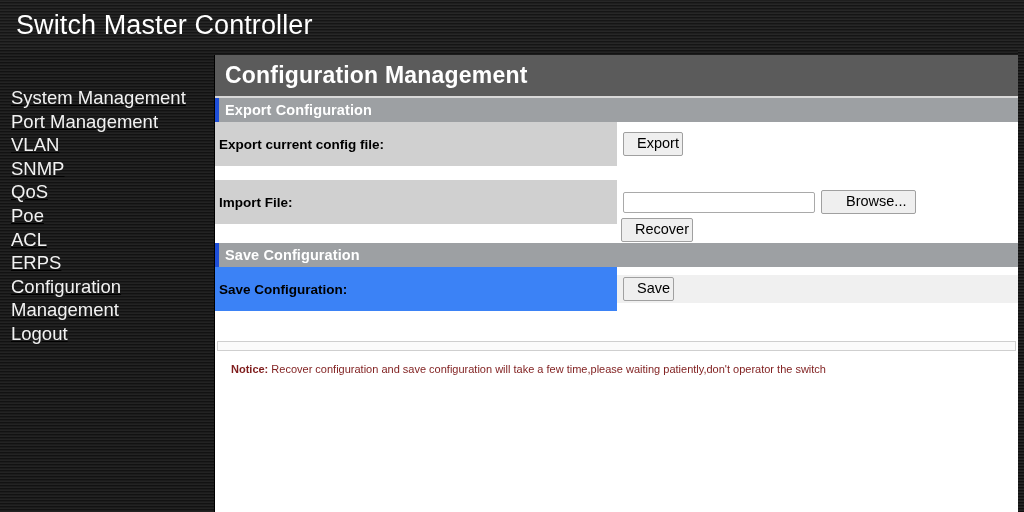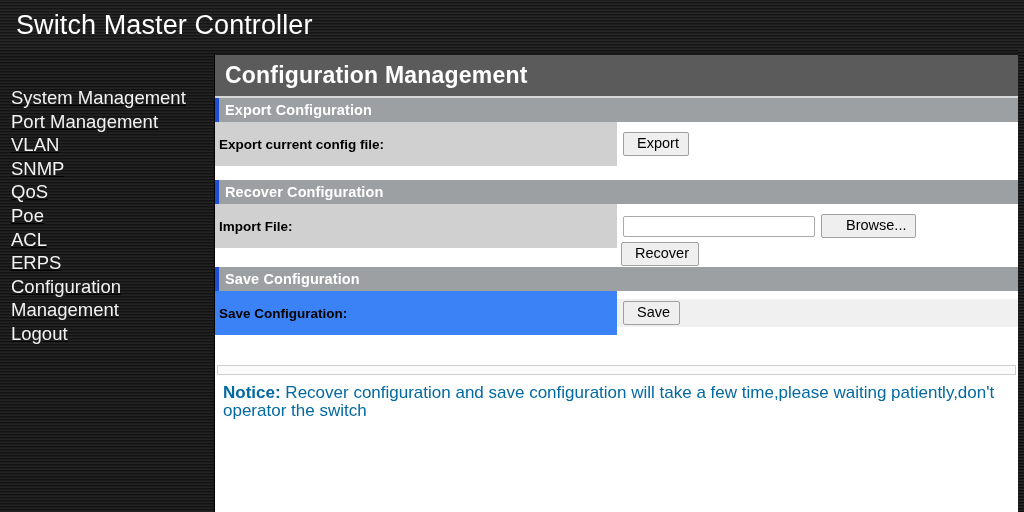--- a/index.html
+++ b/index.html
@@ -128,21 +128,21 @@
   .row.alt .label-cell { background: #3b82f6; }
   .row.alt { background: #f0f0f0; }
 
   .btn {
     font-family: "Liberation Sans", sans-serif;
     font-size: 14.5px;
     color: #000;
     background: #efefef;
     border: 1px solid #a0a0a0;
     border-radius: 2px;
-    padding: 2px 9px 3px 13px;
+    padding: 2px 3px 3px 13px;
     line-height: 17px;
     cursor: pointer;
   }
   .btn.small { padding: 2px 9px 3px 24px; }
 
   .txt-input {
     font-family: "Liberation Sans", sans-serif;
     font-size: 13px;
     width: 192px;
     height: 21px;
@@ -164,24 +164,24 @@
   .sub-row .pad { width: 406px; }
 
   .divider-bar {
     margin: 0 2px;
     height: 10px;
     background: #fbfbfb;
     border: 1px solid #cfcfcf;
   }
 
   .notice {
-    padding: 9px 6px 0 8px;
-    font-size: 17px;
+    padding: 9px 6px 0 16px;
+    font-size: 11px;
     line-height: 18px;
-    color: #0369a1;
+    color: #7f1d1d;
   }
   .notice .notice-label {
     font-weight: bold;
   }
   .notice .notice-text { font-weight: normal; }
 
   
   #right-edge {
     position: absolute;
     right: 0; top: 50px;
@@ -227,23 +227,20 @@
   <div class="spacer-8"></div>
   <div class="row">
     <div class="label-cell">Export current config file:</div>
     <div class="ctrl-cell">
       <button class="btn">Export</button>
     </div>
   </div>
 
   <div class="spacer-22"></div>
 
-  <div class="section-head">
-    <span class="section-title">Recover Configuration</span>
-  </div>
   <div class="spacer-8"></div>
   <div class="row">
     <div class="label-cell">Import File:</div>
     <div class="ctrl-cell">
       <input class="txt-input" type="text" value="" style="">
       <button class="btn small">Browse...</button>
     </div>
   </div>
   <div class="sub-row">
     <div class="pad"></div>

